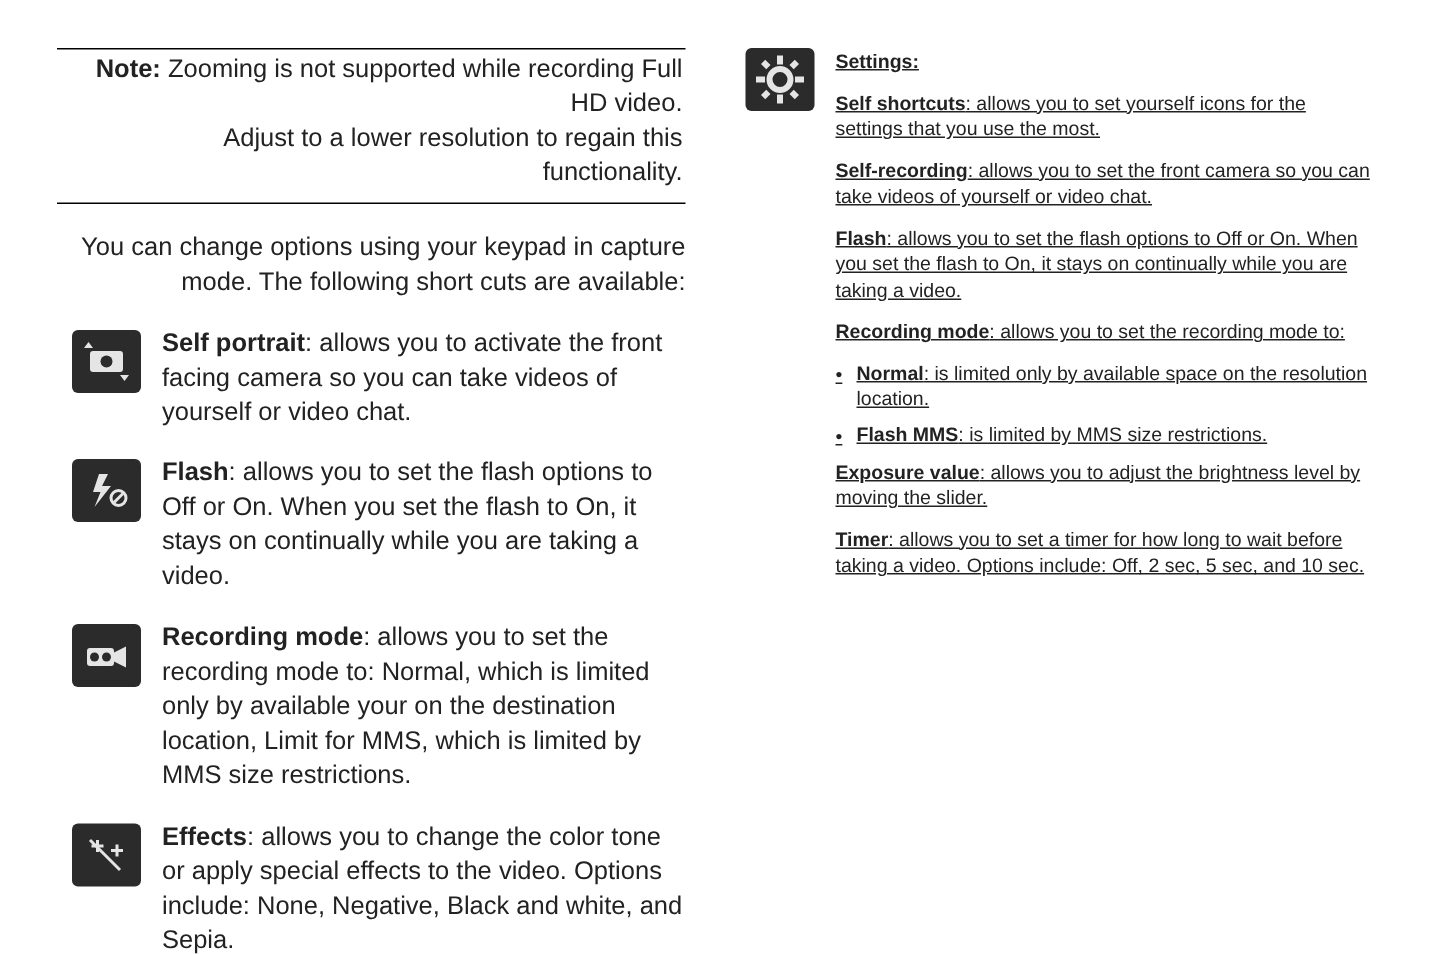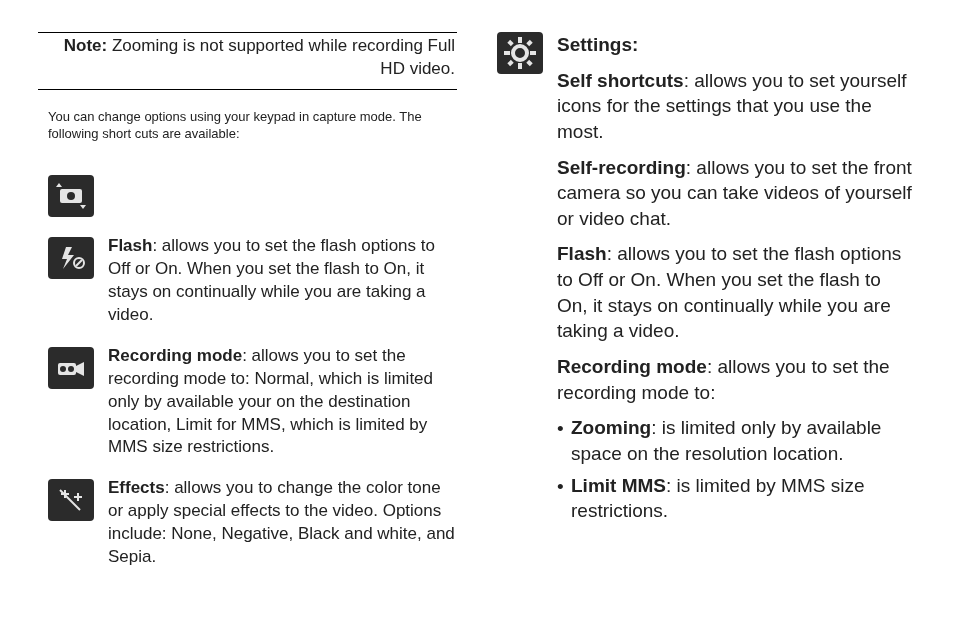--- a/index.html
+++ b/index.html
@@ -41,24 +41,25 @@
   .note-box .note-label { font-weight: 700; }
   .note-indent { padding-left: 44px; display:block; }
   .section-title {
     color: #2d4fb0;
     font-style: italic;
     font-weight: 700;
     font-size: 19px;
     margin-bottom: 6px;
   }
   .intro {
-    font-size: 13px;
-    line-height: 1.35;
-    margin-bottom: 30px;
+    font-size: 17px;
+    line-height: 1.35;
+    margin-bottom: 18px;
     padding-left: 10px;
+    text-align: right;
   }
   .opt-row {
     display: flex;
     align-items: flex-start;
     margin-bottom: 18px;
     padding-left: 10px;
   }
   .opt-icon {
     width: 46px; height: 42px;
     flex: 0 0 auto;
@@ -68,22 +69,23 @@
     display:flex; align-items:center; justify-content:center;
     border-radius:4px;
   }
   .opt-text {
     font-size: 17px;
     line-height: 1.35;
   }
   .opt-text .strong { font-weight: 700; }
   .settings-block {
     padding-left: 60px;
-    font-size: 19px;
-    line-height: 1.35;
+    font-size: 13px;
+    line-height: 1.35;
+    text-decoration: underline;
   }
   .settings-header {
     position: relative;
     min-height: 46px;
   }
   .settings-icon {
     position:absolute;
     left:-60px; top:0;
     width:46px; height:42px;
     background:#2b2b2b;
@@ -107,32 +109,36 @@
 <body>
 
 <div class="page">
   <div class="cols">
 
     <div class="col">
 
       <div class="note-box">
         <span class="note-label">Note:</span>
         <span>Zooming is not supported while recording Full HD video.</span>
+        <span class="note-indent">Adjust to a lower resolution to regain this functionality.</span>
       </div>
 
       <div class="intro">You can change options using your keypad in capture mode. The following short cuts are available:</div>
 
       <div class="opt-row">
         <div class="opt-icon">
           <svg width="34" height="26" viewBox="0 0 34 26">
             <rect x="6" y="6" width="22" height="14" rx="2" fill="#e5e5e5"></rect>
             <circle cx="17" cy="13" r="4" fill="#2b2b2b"></circle>
             <path d="M2 4 L8 4 L5 0 Z" fill="#e5e5e5"></path>
             <path d="M32 22 L26 22 L29 26 Z" fill="#e5e5e5"></path>
           </svg>
+        </div>
+        <div class="opt-text">
+          <span class="strong">Self portrait</span><span>: allows you to activate the front facing camera so you can take videos of yourself or video chat.</span>
         </div>
       </div>
 
       <div class="opt-row">
         <div class="opt-icon">
           <svg width="34" height="26" viewBox="0 0 34 26">
             <path d="M12 2 L8 14 L13 14 L9 24 L20 10 L14 10 L18 2 Z" fill="#e5e5e5"></path>
             <circle cx="25" cy="18" r="5" fill="none" stroke="#e5e5e5" stroke-width="2"></circle>
             <line x1="22" y1="21" x2="28" y2="15" stroke="#e5e5e5" stroke-width="2"></line>
           </svg>
@@ -197,26 +203,28 @@
           <div class="p"><span class="strong">Settings:</span></div>
           <div class="p"><span class="strong">Self shortcuts</span><span>: allows you to set yourself icons for the settings that you use the most.</span></div>
         </div>
 
         <div class="p"><span class="strong">Self-recording</span><span>: allows you to set the front camera so you can take videos of yourself or video chat.</span></div>
         <div class="p"><span class="strong">Flash</span><span>: allows you to set the flash options to Off or On. When you set the flash to On, it stays on continually while you are taking a video.</span></div>
         <div class="p"><span class="strong">Recording mode</span><span>: allows you to set the recording mode to:</span></div>
 
         <div class="bullet-line">
           <div class="bullet-dot">•</div>
-          <div><span class="strong">Zooming</span><span>: is limited only by available space on the resolution location.</span></div>
+          <div><span class="strong">Normal</span><span>: is limited only by available space on the resolution location.</span></div>
         </div>
         <div class="bullet-line">
           <div class="bullet-dot">•</div>
-          <div><span class="strong">Limit MMS</span><span>: is limited by MMS size restrictions.</span></div>
-        </div>
-
+          <div><span class="strong">Flash MMS</span><span>: is limited by MMS size restrictions.</span></div>
+        </div>
+
+        <div class="p" style="margin-top:6px"><span class="strong">Exposure value</span><span>: allows you to adjust the brightness level by moving the slider.</span></div>
+        <div class="p"><span class="strong">Timer</span><span>: allows you to set a timer for how long to wait before taking a video. Options include: Off, 2 sec, 5 sec, and 10 sec.</span></div>
 
       </div>
     </div>
 
   </div>
 
 </div>
 
 </body></html>

